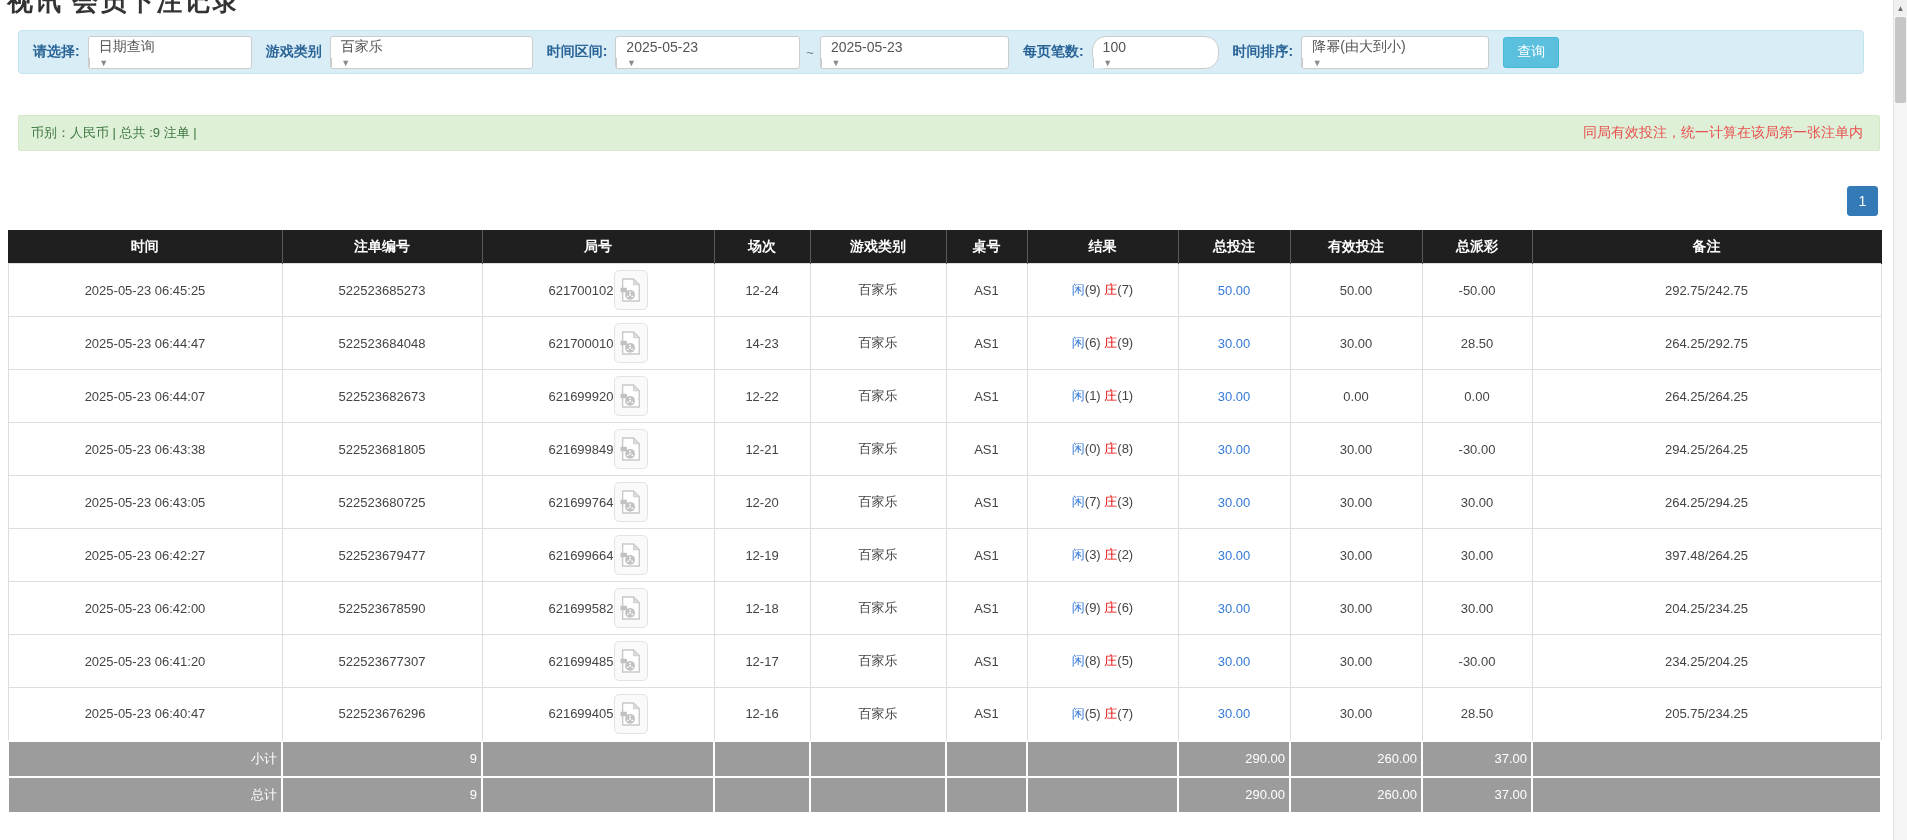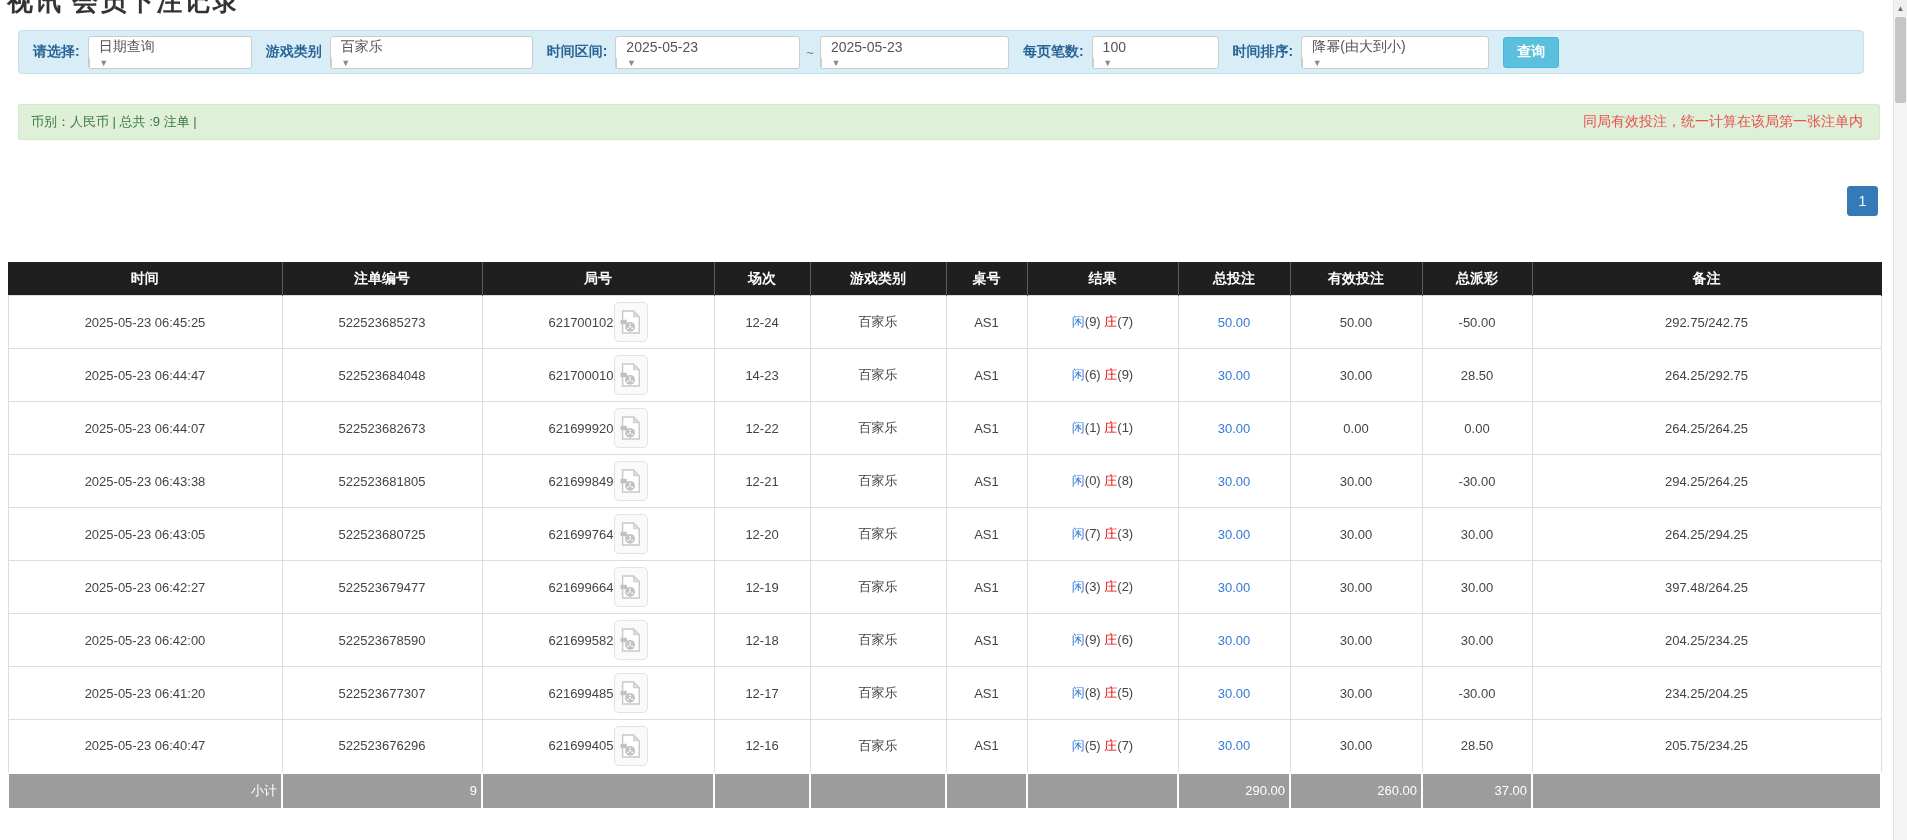--- a/index.html
+++ b/index.html
@@ -28,47 +28,47 @@
     background:#fff; border:1px solid #ccc; border-radius:3px; height:33px;
     display:inline-flex; align-items:stretch; cursor:pointer;flex-direction:column;
   }
   .select .val { padding:0 10px; font-size:14px; color:#555; flex:1; display:flex; align-items:center; white-space:nowrap; overflow:hidden; }
   .select .caret {
     width:29px; border-left:1px solid #ccc; display:flex; align-items:center; justify-content:center;
     color:#8a8a8a; font-size:9px; background:#fff; border-radius:0 3px 3px 0;
   }
   .w-select1 { width:164px; } .w-select2 { width:203px; }
   .w-date { width:185px; } .w-date2 { width:189px; }
-  .w-size { width:127px; } .w-sort { width:188px; }
+  .w-size { width:127px;border-radius:14px; } .w-sort { width:188px; }
   .btn-search {
     margin-left:14px; height:31px; padding:0 13px;
     background:#5bc0de; border:1px solid #46b8da; border-radius:3px;
-    color:#fff; font-size:14px; cursor:pointer; font-family:inherit;font-weight:bold;
+    color:#fff; font-size:14px; cursor:pointer; font-family:inherit;
   }
 
   
   .summary-bar {
-    position:absolute; left:18px; top:104px; width:1862px; height:36px;
+    position:absolute; left:18px; top:115px; width:1862px; height:36px;
     background:#dff0d8; border:1px solid #d6e9c6; border-radius:2px;
     display:flex; align-items:center; justify-content:space-between; padding:0 16px 0 12px;
   }
   .summary-left { color:#3c763d; font-size:13px; }
   .summary-right { color:#e8504f; font-size:14px; }
 
   
   .pagination { position:absolute; top:186px; right:29px; display:flex; }
   .page-btn {
     min-width:31px; height:30px; background:#337ab7; border:1px solid #337ab7; border-radius:3px;
     color:#fff; font-size:14px; display:flex; align-items:center; justify-content:center; cursor:pointer;
   }
 
   
   table.records {
     position:absolute; left:7px; top:230px; width:1873px;
-    border-collapse:collapse; table-layout:fixed;margin-top:32px;
+    border-collapse:collapse; table-layout:fixed;
   }
   .records thead th {
     background:#1f1f1f; color:#fff; font-size:14px; font-weight:bold;
     height:33px; border-right:1px solid #5a5a5a; border-top:1px solid #1f1f1f;
     padding:0; text-align:center;
   }
   .records thead th:last-child { border-right:1px solid #1f1f1f; }
   .records tbody td {
     height:53px; text-align:center; vertical-align:middle;
     font-size:13px; color:#444; background:#fff; border:1px solid #ddd; padding:0 4px;
@@ -453,19 +453,32 @@
         <td></td>
         <td></td>
         <td></td>
         <td></td>
         <td></td>
         <td>290.00</td>
         <td>260.00</td>
         <td>37.00</td>
         <td></td>
       </tr>
+      <tr>
+        <td>总计</td>
+        <td>9</td>
+        <td></td>
+        <td></td>
+        <td></td>
+        <td></td>
+        <td></td>
+        <td>290.00</td>
+        <td>260.00</td>
+        <td>37.00</td>
+        <td></td>
+      </tr>
     </tfoot>
 </table>
 
 <div class="scrollbar">
   <div class="scroll-up">▲</div>
   <div class="scroll-thumb"></div>
 </div>
 
 </body></html>

